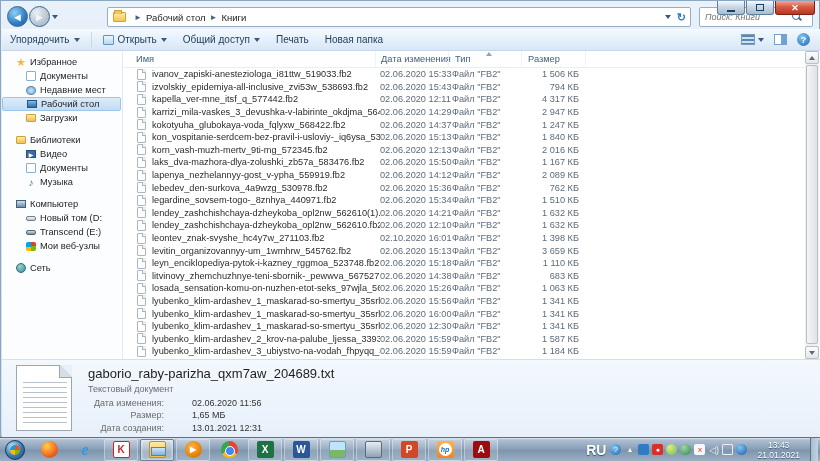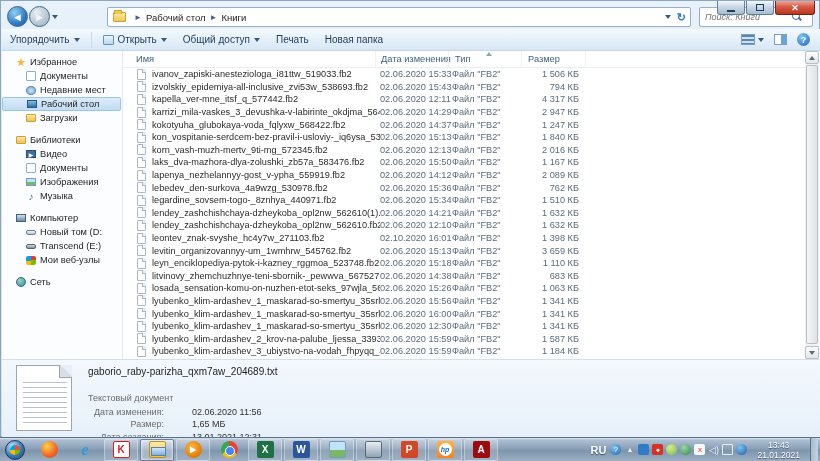--- a/index.html
+++ b/index.html
@@ -105,21 +105,21 @@
 
   
   .details { position:absolute; left:1px; top:358px; width:818px; height:78px;
              background:linear-gradient(180deg,#f3f8fd,#e7f0fa); border-top:1px solid #d3dfec; }
   .big-doc { position:absolute; left:14px; top:5px; width:56px; height:66px; background:#fff; border:1px solid #9aa6b2; position:absolute; }
   .big-doc:before { content:""; position:absolute; right:-1px; top:-1px; width:12px; height:12px;
                     background:linear-gradient(225deg,#e7f0fa 50%,#d8dee4 50%); border-left:1px solid #9aa6b2; border-bottom:1px solid #9aa6b2; }
   .big-doc:after { content:""; position:absolute; left:6px; top:16px; width:44px; height:44px;
                    background:repeating-linear-gradient(180deg,#b9c2cb 0 1px,transparent 1px 5px); }
   .d-info { position:absolute; left:86px; top:6px; font-size:9px; color:#6b6b6b; }
-  .d-name { font-size:10px; color:#1e1e1e; margin-bottom:16px; }
+  .d-name { font-size:13px; color:#1e1e1e; margin-bottom:3px; }
   .d-type { margin-bottom:3px; }
   .d-prop { display:flex; line-height:12.4px; }
   .d-label { width:76px; text-align:right; margin-right:4px; color:#6b6b6b; }
   .d-value { color:#333;margin-left:24px; }
 
   
   .taskbar { position:absolute; left:0; top:437px; width:820px; height:24px;
              background:linear-gradient(180deg,#dfe9f3 0,#aebfd2 8%,#8ba1b8 45%,#7e95ad 55%,#9cb0c4 100%);
              border-top:1px solid #5a7288; display:flex; align-items:center; }
   .start-orb { width:20px; height:20px; border-radius:50%; margin:0 6px 0 5px; position:relative;
@@ -142,21 +142,21 @@
   .ai-excel { background:#1e7145; }
   .ai-word { background:#2b579a; }
   .ai-picture-viewer { background:linear-gradient(180deg,#bfe3f7 55%,#79b867 55%); border:1px solid #6f9ec0; }
   .ai-scanner { background:linear-gradient(180deg,#e8eef3,#8fa3b5); border:1px solid #5b6a79; }
   .ai-powerpoint { background:#d24726; }
   .ai-hp { background:linear-gradient(180deg,#ffb347,#f58220); color:#1c4f86; font-size:7px; }
   .ai-hp span { background:#fff; border-radius:50%; width:13px; height:13px; display:flex; align-items:center; justify-content:center; color:#1b6bb5; font-style:italic; }
   .ai-acrobat { background:#9e0b0f; }
 
   .tray { margin-left:auto; display:flex; align-items:center; gap:4px; height:24px; padding-right:2px; color:#fff; }
-  .lang { font-size:11px; font-weight:bold; text-shadow:0 1px 1px #39506b; }
+  .lang { font-size:14px; font-weight:bold; text-shadow:0 1px 1px #39506b; }
   .tray-ic { width:11px; height:11px; border-radius:2px; display:flex; align-items:center; justify-content:center; font-size:7px; color:#fff; }
   .t-question { border-radius:50%; background:radial-gradient(circle at 35% 30%,#7fc3f0,#1f6ab3); }
   .t-caret { background:transparent; color:#f0f5fa; font-size:8px; }
   .t-blue { background:#2f7cc4; }
   .t-red { background:#d93025; }
   .t-green { border-radius:50%; background:radial-gradient(circle at 35% 30%,#d6ef7a,#79b867); }
   .t-green2 { border-radius:50%; background:radial-gradient(circle at 35% 30%,#9fd4a8,#2f8c4e); }
   .t-flag { background:#f5f7fa; color:#d93025; font-size:8px; }
   .t-speaker { background:transparent; color:#f0f5fa; font-size:9px; }
   .t-network { background:transparent; border:1px solid #e8eef3; border-radius:1px; }
@@ -265,24 +265,20 @@
             <div class="sic ic-folder"></div>
             <div>Библиотеки</div>
           </div>
           <div class="sb-row child">
             <div class="sic ic-video">▶</div>
             <div>Видео</div>
           </div>
           <div class="sb-row child">
             <div class="sic ic-doc"></div>
             <div>Документы</div>
-          </div>
-          <div class="sb-row child">
-            <div class="sic ic-pics"></div>
-            <div>Изображения</div>
           </div>
           <div class="sb-row child">
             <div class="sic ic-music">♪</div>
             <div>Музыка</div>
           </div>
           <div class="sb-gap"></div>
           <div class="sb-row">
             <div class="sic ic-computer"></div>
             <div>Компьютер</div>
           </div>

